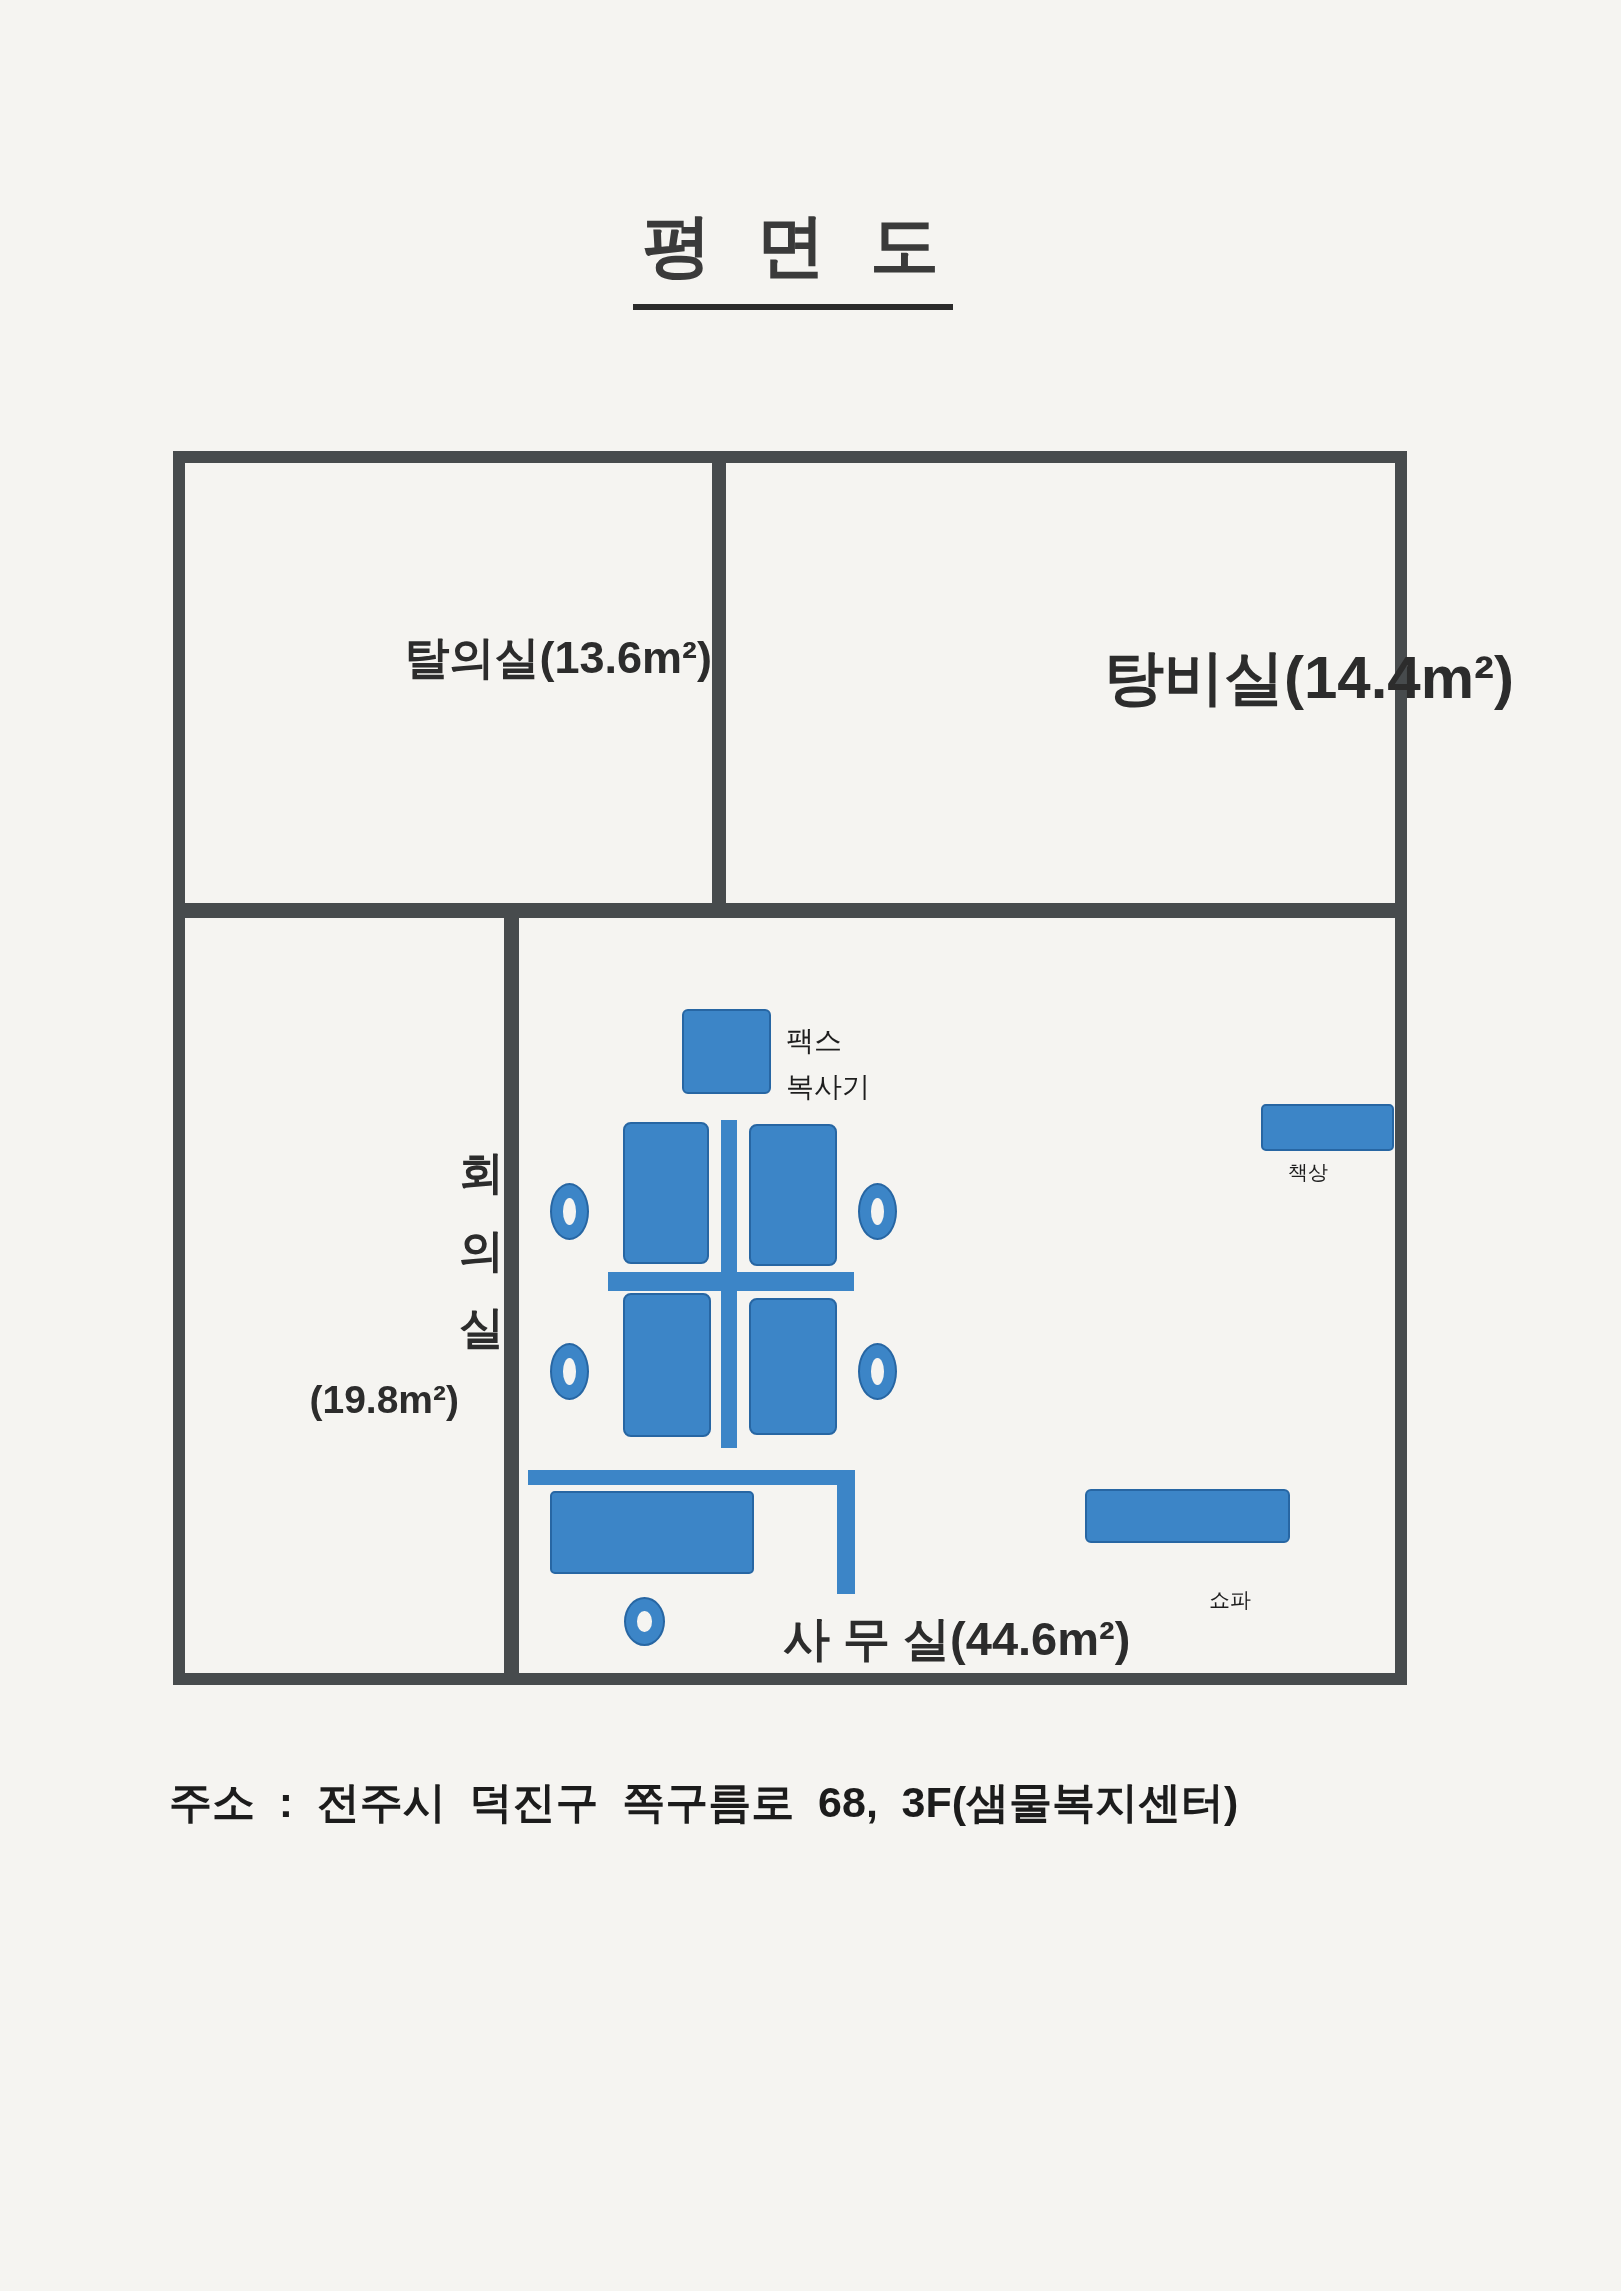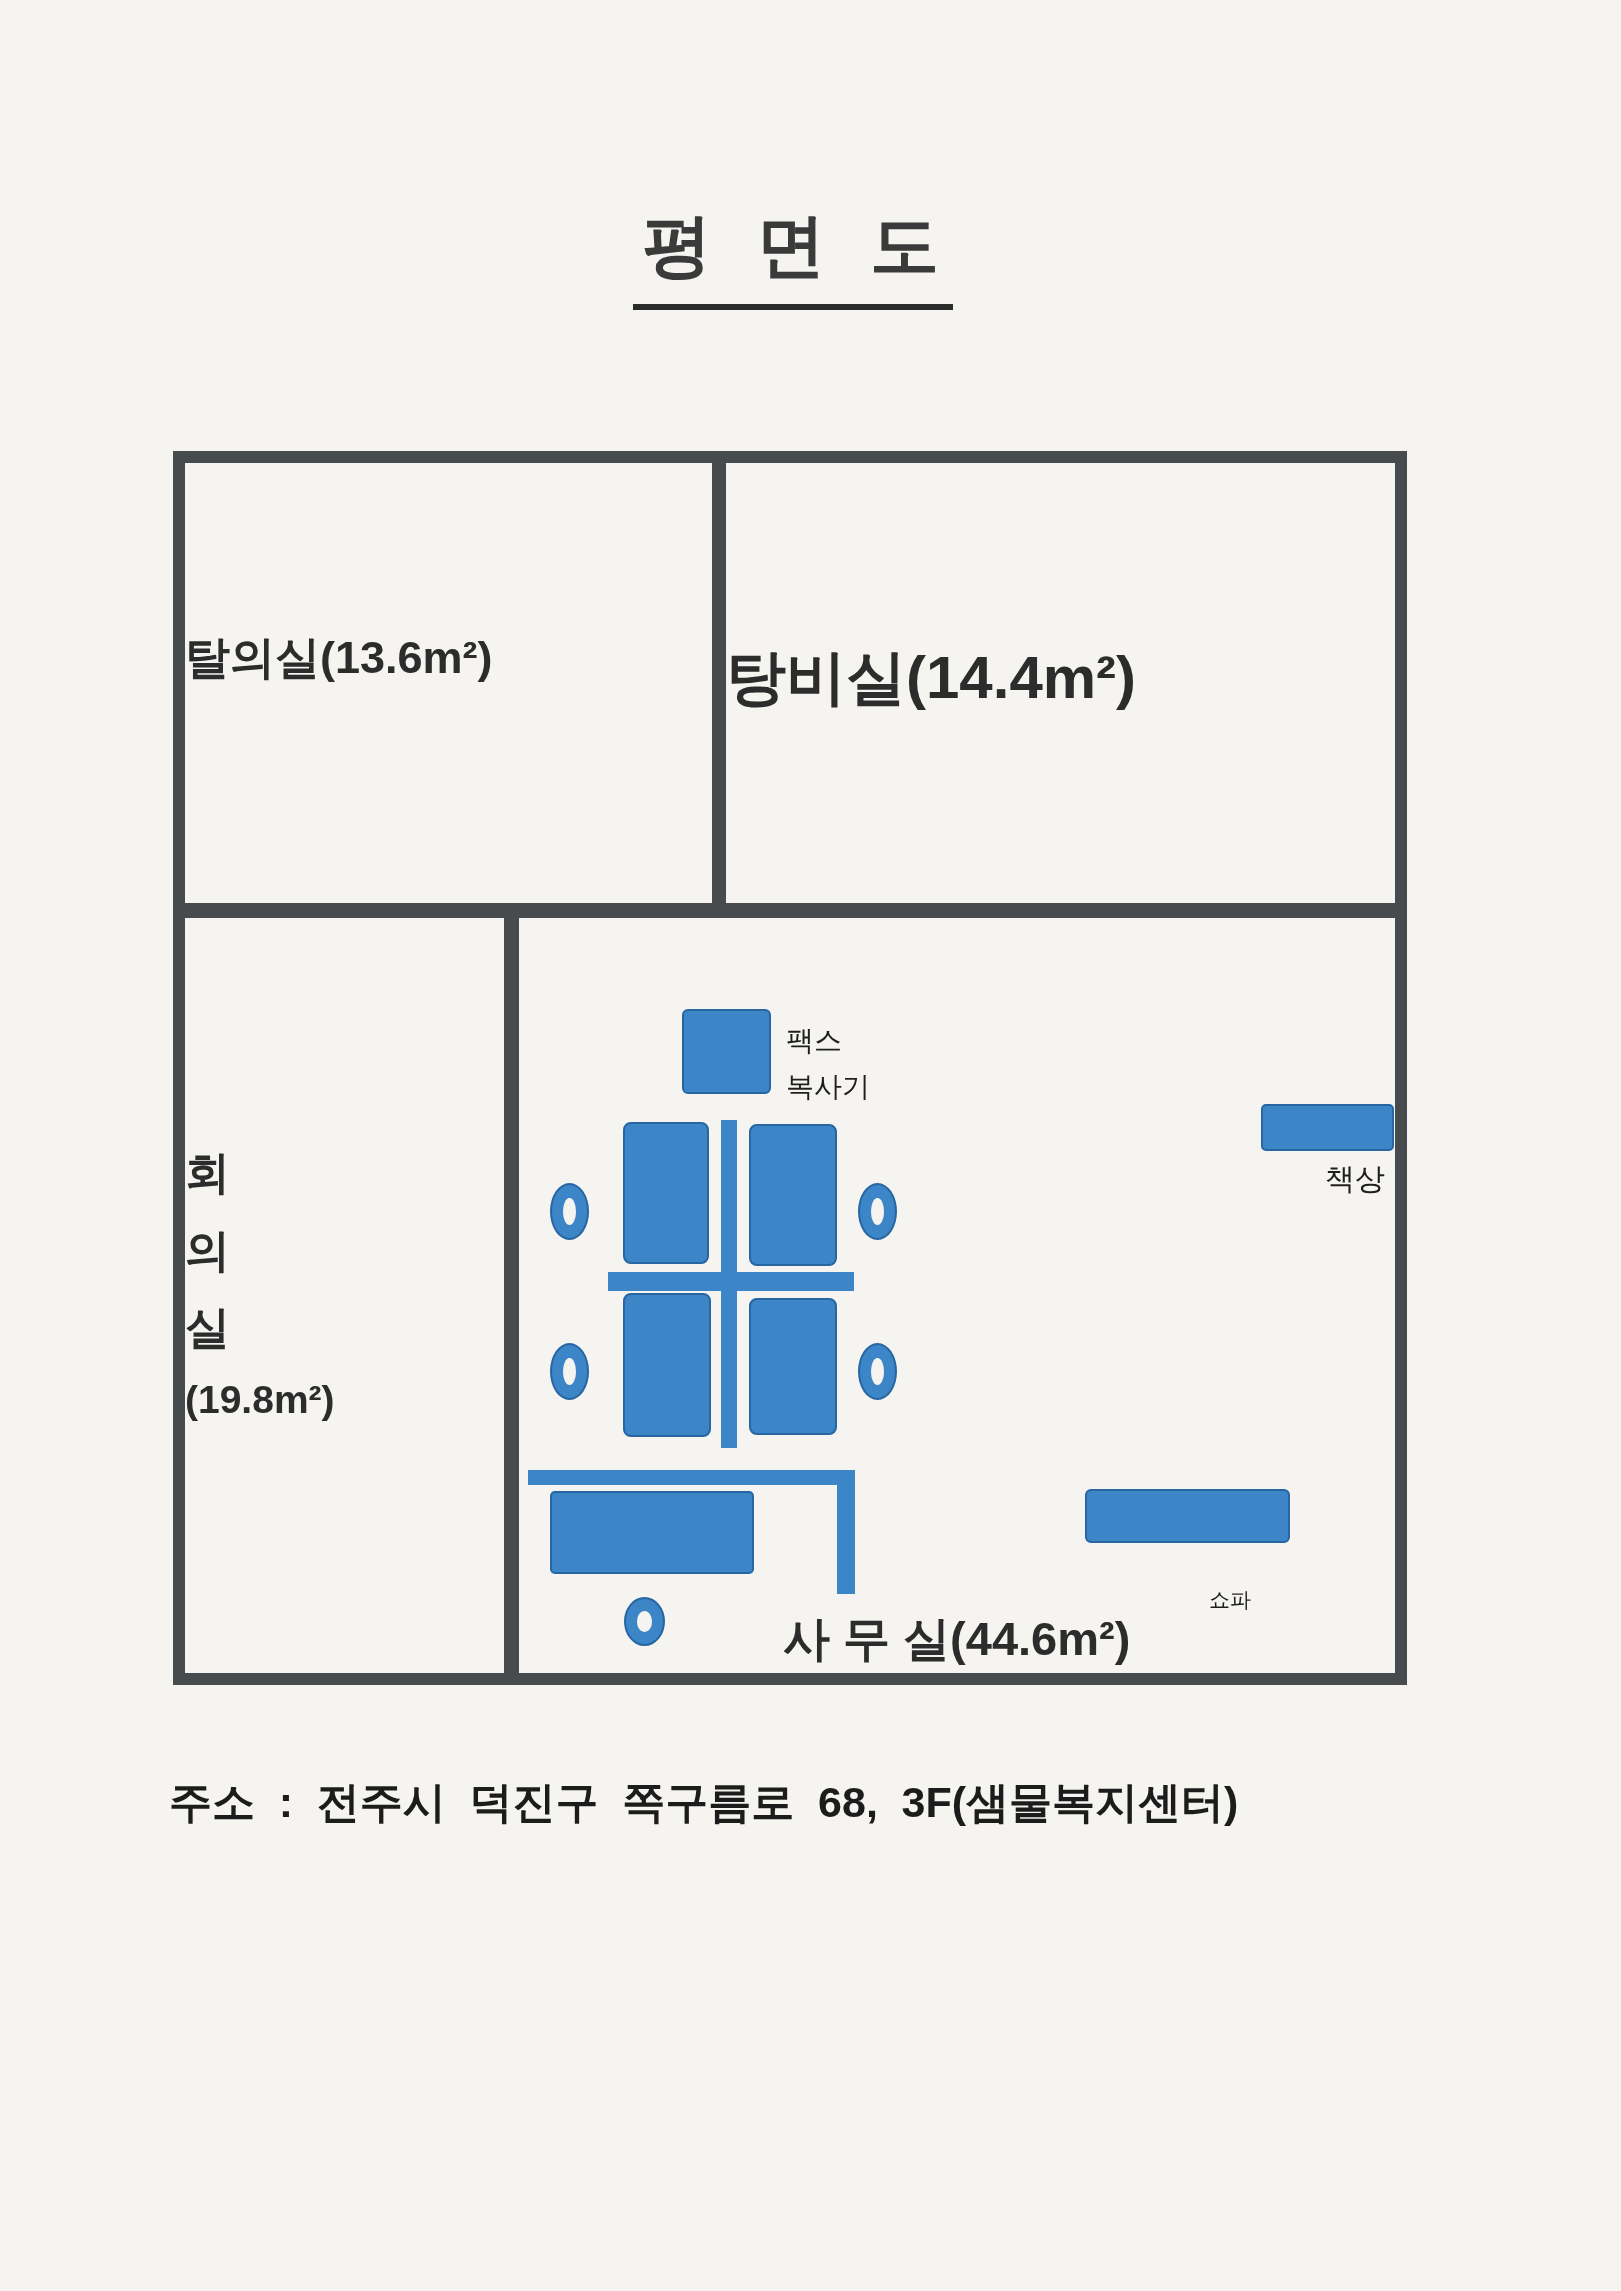--- a/index.html
+++ b/index.html
@@ -29,21 +29,21 @@
     background:transparent;
   }
   .wall { position:absolute; background:#474b4d; }
   .wall-h-divider   { left:0;   top:440px; width:1210px; height:14.7px; }
   .wall-v-top       { left:527px; top:0;   width:13.7px;  height:440px; }
   .wall-v-bottom    { left:319px; top:455px; width:14.7px; height:755px; }
 
   
   .room-label {
     position:absolute; font-weight:bold; color:#2c2c2c;
-    text-align:left; white-space:nowrap;
+    text-align:right; white-space:nowrap;
   }
   .lbl-dressing { left:0;    top:165px;  width:527px;  font-size:45px; }
   .lbl-pantry   { left:541px; top:175px; width:788px;  font-size:60px; }
   .lbl-meeting-line { left:0; width:319px; font-size:45px; }
   .m1 { top:680px; }  .m2 { top:758px; }  .m3 { top:835px; }
   .lbl-meeting-area { left:0; top:915px; width:274px; font-size:39px; }
   .lbl-office  { left:598px; top:1145px; font-size:47px; text-align:left; }
 
   
   .furn {
@@ -81,21 +81,21 @@
   .c-office .hole { width:14.7px; height:20.6px; }
 
   
   .furn-label {
     position:absolute; font-size:28px; font-weight:400; color:#1e1e1e;
     white-space:nowrap;
     font-family:Liberation Serif, serif;
   }
   .lbl-fax1 { left:601px; top:559px; }
   .lbl-fax2 { left:601px; top:605px; }
-  .lbl-desk { left:1140px; top:696px; font-size:30px; }
+  .lbl-desk { left:1103px; top:696px; font-size:20px; }
   .lbl-sofa { left:1024px;  top:1093px; font-size:21px;margin-top:30px; }
 
   
   .address {
     position:absolute; left:169px; top:1774px;
     font-size:43px; font-weight:bold; color:#1c1c1c;
     word-spacing:11.8px; white-space:nowrap;
   }
 </style>
 </head>

